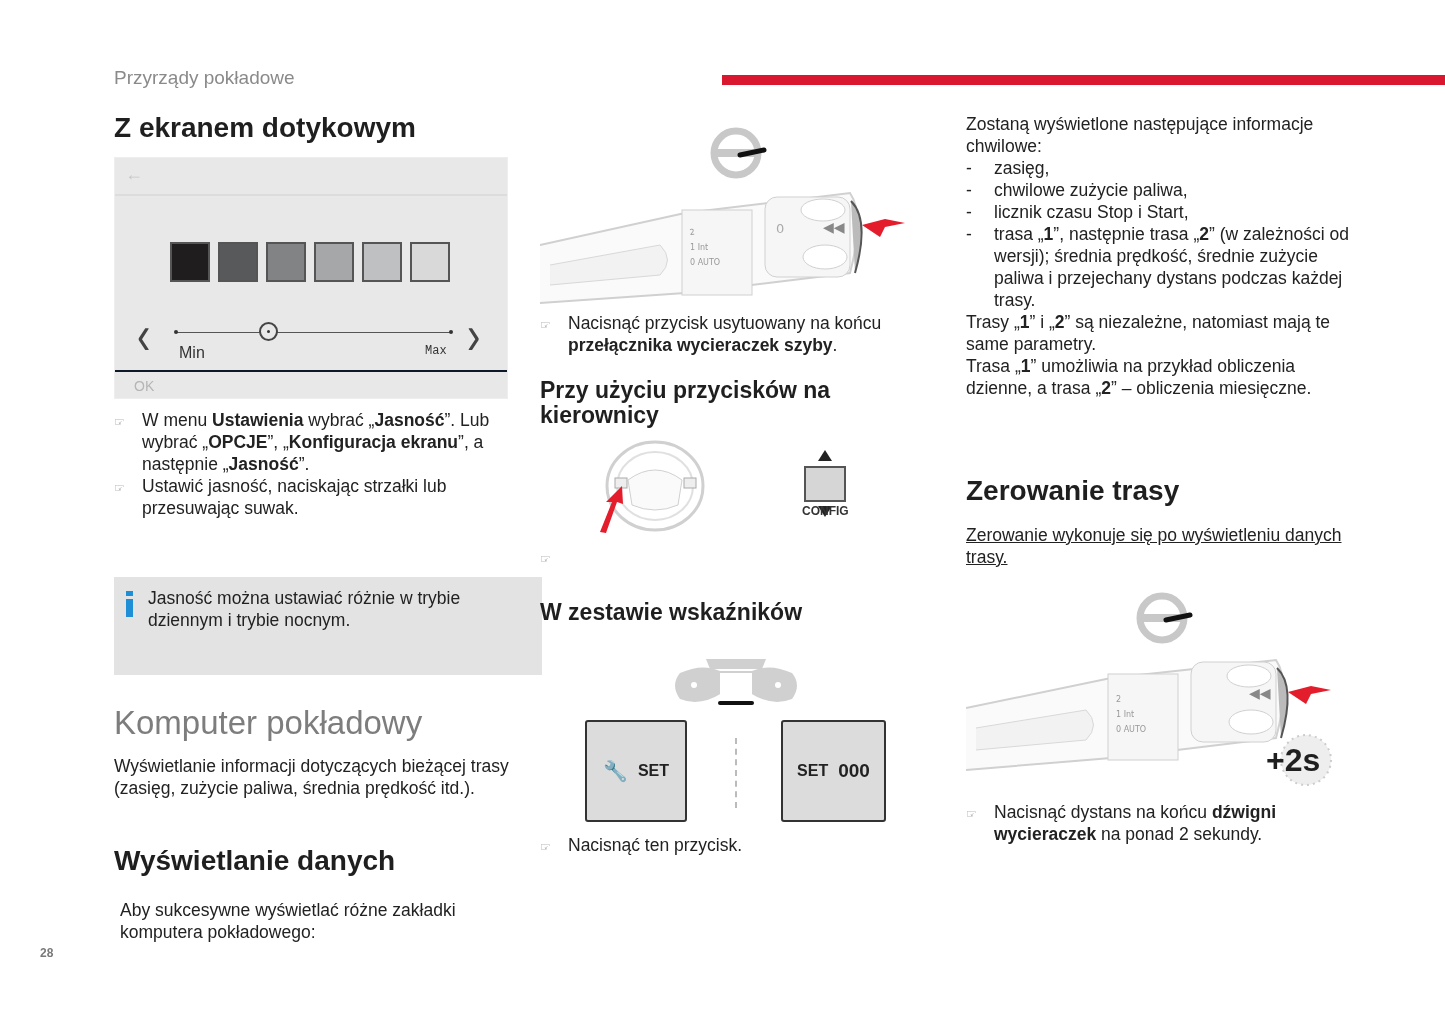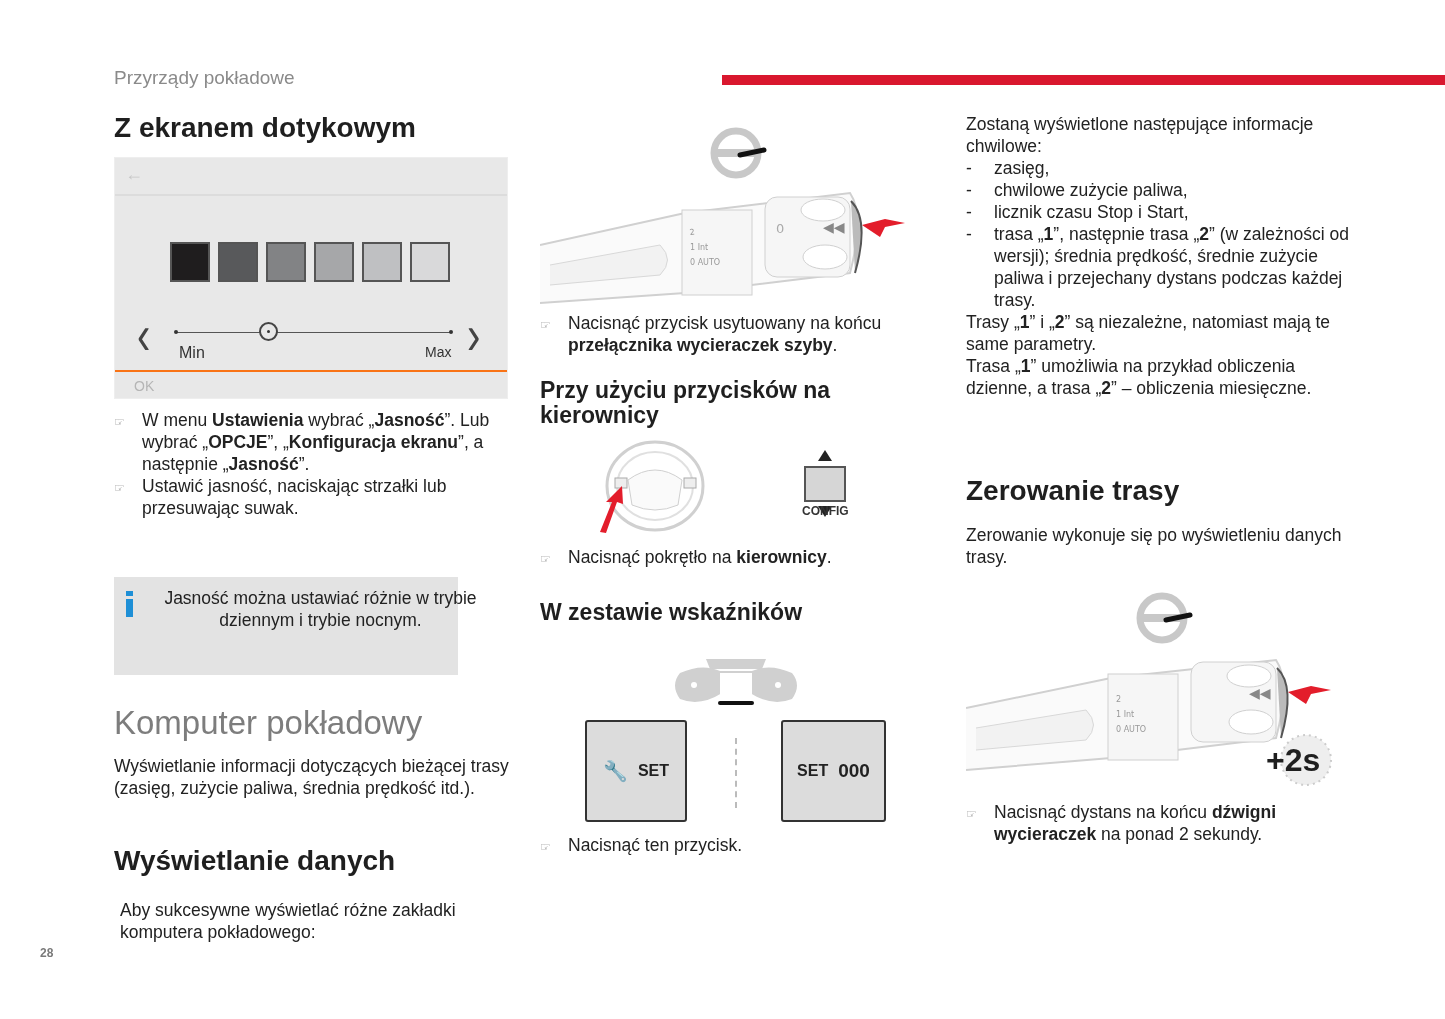--- a/index.html
+++ b/index.html
@@ -24,25 +24,25 @@
     .swatches { position:absolute; left:55px; top:84px; display:flex; gap:8px; }
     .sw { width:40px; height:40px; border:2px solid #555; box-sizing:border-box; }
     .arrow-l, .arrow-r { position:absolute; top:155px; font-size:40px; color:#444; font-weight:100; transform:scaleY(1.4); }
     .arrow-l { left:22px; } .arrow-r { left:352px; }
     .slider-line { position:absolute; left:61px; top:174px; width:275px; height:1px; background:#555; }
     .slider-dot-l, .slider-dot-r { position:absolute; top:172px; width:4px; height:4px; background:#333; border-radius:50%; }
     .slider-dot-l { left:59px; } .slider-dot-r { left:334px; }
     .slider-knob { position:absolute; left:144px; top:164px; width:19px; height:19px; border:2px solid #444; border-radius:50%; background:#e8e8e8; box-sizing:border-box; }
     .slider-knob::after { content:""; position:absolute; left:6px; top:6px; width:3px; height:3px; background:#333; border-radius:50%; }
     .lbl-min { position:absolute; left:64px; top:186px; font-size:16px; color:#333; }
-    .lbl-max { position:absolute; left:310px; top:186px; font-size:14px; color:#333; }
-    .screen .botbar { position:absolute; left:0; top:212px; width:100%; height:28px; border-top:2px solid #f97316; }
+    .lbl-max { position:absolute; left:310px; top:186px; font-size:12px; color:#333;font-family:Liberation Mono, monospace; }
+    .screen .botbar { position:absolute; left:0; top:212px; width:100%; height:28px; border-top:2px solid #0f172a; }
     .ok { position:absolute; left:19px; top:6px; font-size:14px; color:#b5b5b5; }
 
-    .info-box { left:114px; top:577px; width:344px; height:98px; background:#e3e3e3;text-align:center; }
+    .info-box { left:114px; top:577px; width:428px; height:98px; background:#e3e3e3; }
     .info-i { position:absolute; left:12px; top:14px; width:7px; height:26px; }
     .info-i .dot { width:7px; height:5px; background:#1e8fd6; }
     .info-i .stem { width:7px; height:18px; margin-top:3px; background:#1e8fd6; }
     .info-text { position:absolute; left:34px; top:10px; width:345px; font-size:17.5px; line-height:22px; }
 
     
     .set-box { width:102px; height:102px; background:#dcdcdc; border:2px solid #333; border-radius:3px; box-sizing:border-box;
       display:flex; align-items:center; justify-content:center; font-weight:bold; color:#222; }
     .config-box { left:804px; top:466px; width:42px; height:36px; background:#d6d6d6; border:2px solid #555; box-sizing:border-box; }
     .tri-up { left:818px; top:450px; width:0; height:0; border-left:7px solid transparent; border-right:7px solid transparent; border-bottom:11px solid #222; }
@@ -147,21 +147,20 @@
   <polygon points="2,92 14,62 8,62 24,46 25,64 19,62 8,93" fill="#e31d2b"></polygon>
 </svg>
 
 <div class="abs tri-up"></div>
 <div class="abs config-box"></div>
 <div class="abs tri-down"></div>
 <div class="abs config-lbl">CONFIG</div>
 
 <div class="abs bullet" style="left:540px;top:546px;width:375px;">
   <span class="hand">☞</span>
-  <span><span>Nacisnąć pokrętło na </span><b>kierownicy</b><span>.</span></span>
 </div>
 
 <h3 class="abs h-sub" style="left:540px;top:600px;">W zestawie wskaźników</h3>
 
 <svg class="abs" style="left:670px;top:655px;" width="132" height="52" viewBox="0 0 132 52">
   <path d="M36 4 L96 4 L92 14 L40 14 Z" fill="#d0d0d0"></path>
   <path d="M10 18 Q0 30 10 44 Q30 52 52 38 L80 38 Q102 52 122 44 Q132 30 122 18 Q100 8 82 16 L50 16 Q32 8 10 18 Z" fill="#d0d0d0"></path>
   <rect x="50" y="18" width="32" height="22" fill="#fff"></rect>
   <circle cx="24" cy="30" r="3" fill="#fff"></circle>
     <circle cx="108" cy="30" r="3" fill="#fff"></circle>
@@ -201,21 +200,21 @@
       <div class="txt" style="display: flex;">
         <span style="width: 28px; flex: 0 0 28px;">-</span>
         <span><span>trasa „</span><b>1</b><span>”, następnie trasa „</span><b>2</b><span>” (w zależności od wersji); średnia prędkość, średnie zużycie paliwa i przejechany dystans podczas każdej trasy.</span></span>
       </div>
     </div>
   <div class="txt"><span>Trasy „</span><b>1</b><span>” i „</span><b>2</b><span>” są niezależne, natomiast mają te same parametry.</span></div>
   <div class="txt"><span>Trasa „</span><b>1</b><span>” umożliwia na przykład obliczenia dzienne, a trasa „</span><b>2</b><span>” – obliczenia miesięczne.</span></div>
 </div>
 
 <h2 class="abs h-main" style="left:966px;top:475px;">Zerowanie trasy</h2>
-<div class="abs txt" style="left:966px;top:524px;width:380px;">Zerowanie wykonuje się po wyświetleniu danych trasy.</div>
+<div class="abs txt" style="left:966px;top:524px;width:380px;text-decoration:underline;">Zerowanie wykonuje się po wyświetleniu danych trasy.</div>
 
 <svg class="abs" style="left:966px;top:590px;" width="370" height="200" viewBox="0 0 370 200">
   <g>
     <circle cx="196" cy="28" r="22" fill="none" stroke="#c8c8c8" stroke-width="7"></circle>
     <rect x="176" y="24" width="40" height="8" fill="#c8c8c8"></rect>
     <line x1="200" y1="30" x2="224" y2="25" stroke="#111" stroke-width="5" stroke-linecap="round"></line>
   </g>
   <path d="M0 118 L145 88 L310 70 Q325 92 310 148 L145 168 L0 180" fill="#fafafa" stroke="#d0d0d0" stroke-width="2"></path>
   <path d="M10 138 L120 120 Q135 135 120 150 L10 160" fill="#f2f2f2" stroke="#d8d8d8"></path>
   <rect x="142" y="84" width="70" height="86" fill="#f6f6f6" stroke="#d0d0d0"></rect>

